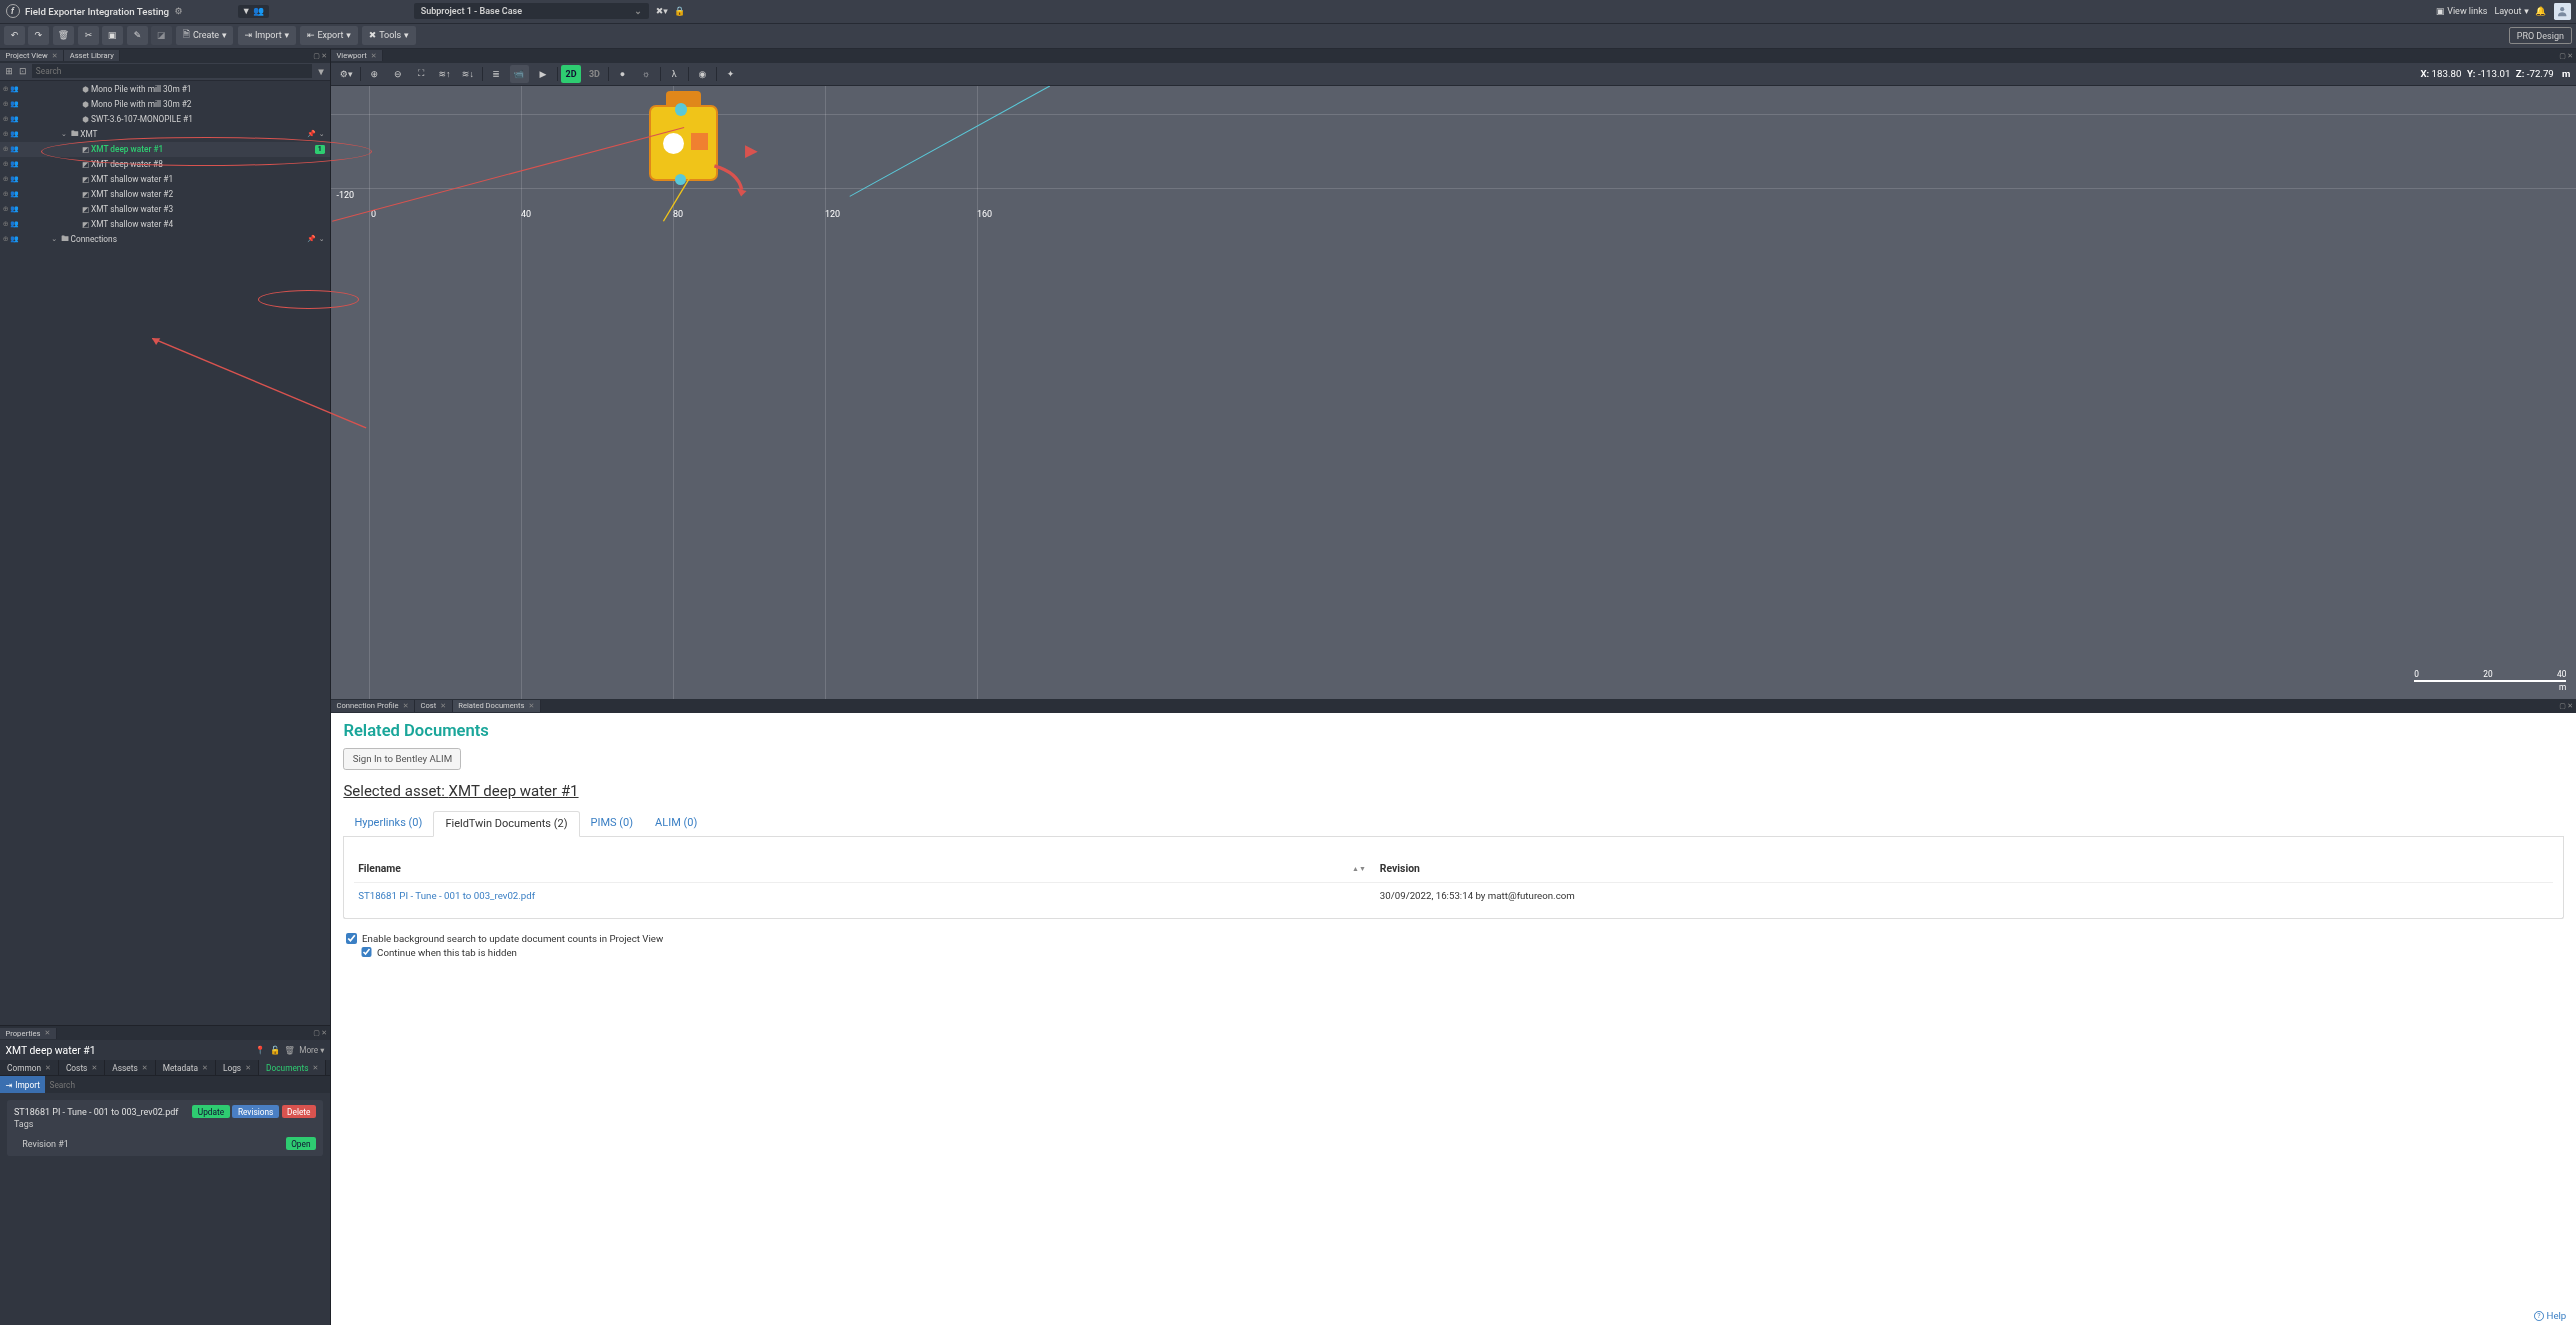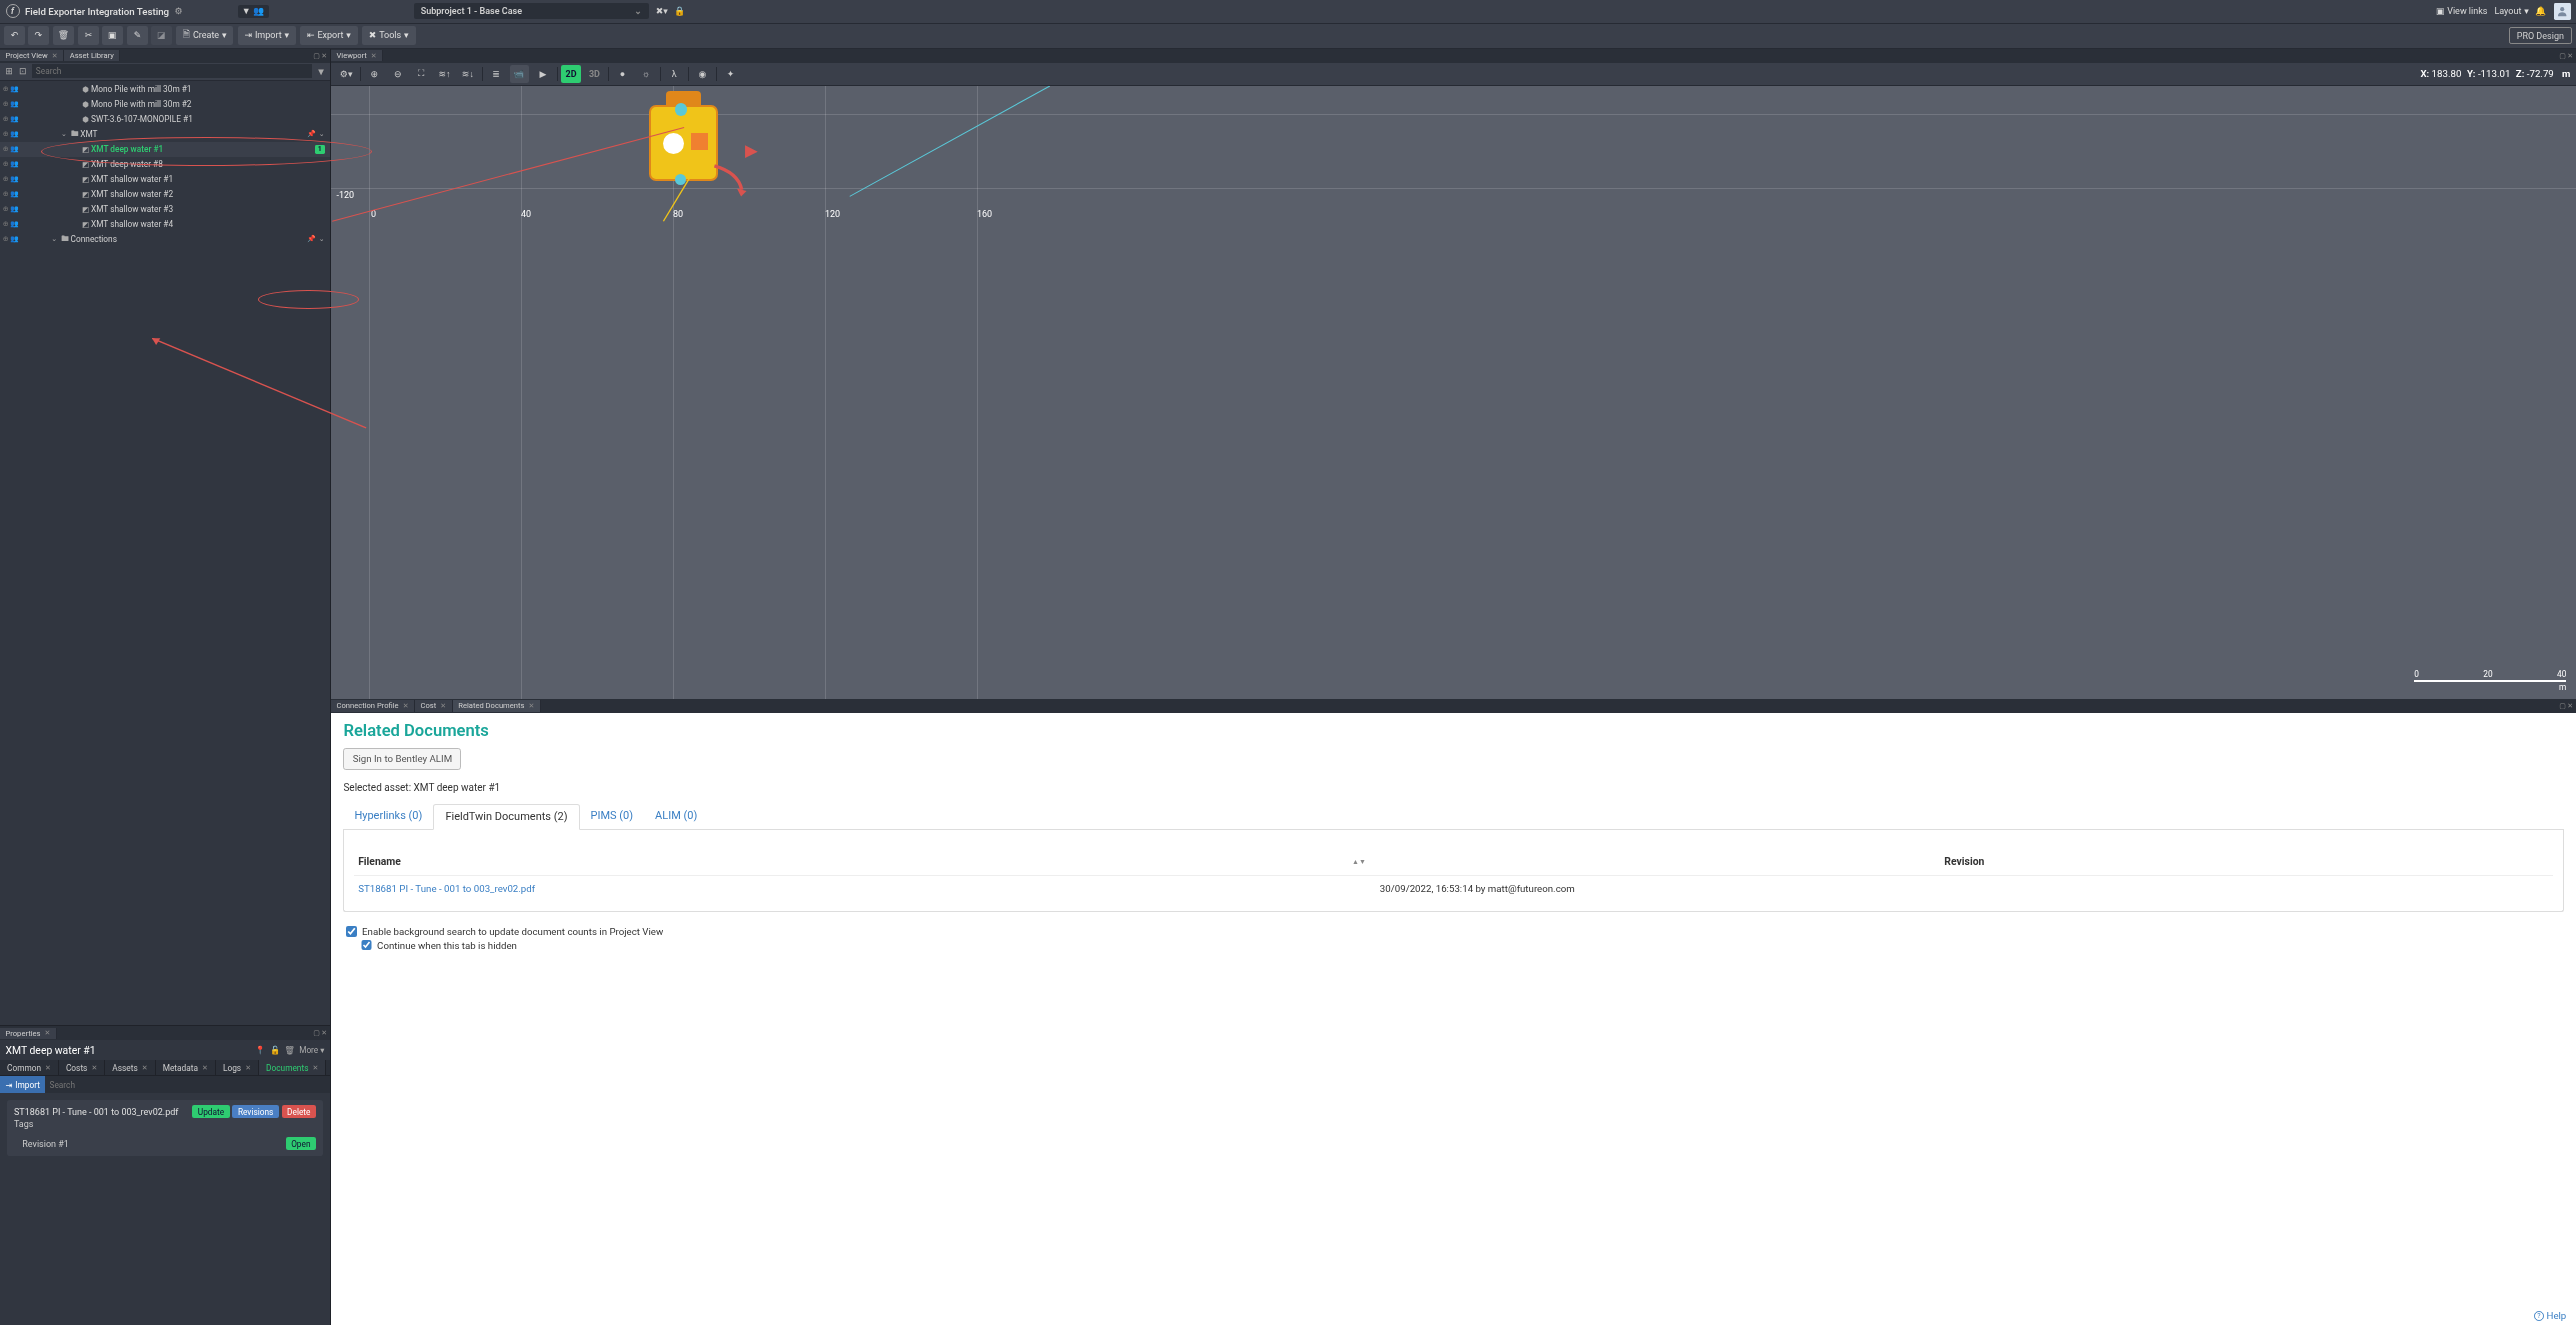--- a/index.html
+++ b/index.html
@@ -103,29 +103,29 @@
 .asset-top { width: 35px; height: 14px; background: #e0871a; border-radius: 4.1px 4.1px 0 0; position: absolute; top: -14px; left: 17.3px; }
 .asset-circle { width: 21px; height: 21px; border-radius: 50%; position: absolute; }
 .curve-arrow { position: absolute; left: 380px; top: 76px; }
 .hand-arrow { position: absolute; left: 414px; top: 55px; color: #d9534f; font-size: 16.6px; }
 
 
 .bottom-panel { flex: 1; background: #fff; color: #333; display: flex; flex-direction: column; overflow: hidden; }
 .rd-container { padding: 8.3px 12.4px; overflow: auto; flex: 1; }
 .rd-title { font-size: 16.6px; font-weight: 600; color: #1aa69a; margin-bottom: 8.3px; }
 .signin-btn { border: 0.7px solid #bbb; background: #f5f5f5; padding: 4.1px 8.3px; border-radius: 2.8px; cursor: pointer; font-size: 9.7px; color: #555; }
-.selected-asset { margin-top: 12.4px; font-size: 10px; color: #333; }
+.selected-asset { margin-top: 12.4px; font-size: 15px; color: #333; text-decoration: underline; }
 .rd-tabs { display: flex; margin-top: 11px; border-bottom: 0.7px solid #ddd; }
 .rd-tab { padding: 5.5px 11px; font-size: 11px; color: #3a7fc4; cursor: pointer; }
 .rd-tab.active { color: #333; border: 0.7px solid #ddd; border-bottom: 0.7px solid #fff; margin-bottom: -0.7px; border-radius: 2.8px 2.8px 0 0; background: #fff; }
 .rd-tab-content { border: 0.7px solid #ddd; border-top: none; padding: 9.7px; border-radius: 0 0 2.8px 2.8px; }
 .rd-help-text { font-size: 9.7px; color: #333; }
 .doc-table-header { display: flex; padding: 7px 4.1px; font-size: 10.4px; font-weight: 700; margin-top: 8.3px; }
 .dth-filename { flex: 0 0 46%; display:flex; justify-content:space-between; align-items:center; }
-.dth-revision { flex: 1; padding-left: 14px; text-align: center; }
+.dth-revision { flex: 1; padding-left: 14px; }
 .doc-table-row { display: flex; padding: 7px 4.1px; font-size: 9.7px; border-top: 0.7px solid #eee; }
 .dtr-filename { flex: 0 0 46%; color: #3a7fc4; cursor: pointer; }
 .dtr-revision { flex: 1; padding-left: 14px; color: #333; }
 .sort-icon { color: #888; font-size: 7px; }
 
 .checkbox-area { margin-top: 14px; padding: 0 2.8px; }
 .cb-row { display: flex; align-items: center; gap: 5.5px; font-size: 9.7px; margin-bottom: 2.8px; }
 .cb-row input { width: 10.4px; height: 10.4px; accent-color: #3a7fc4; }
 .cb-row.indent { padding-left: 15px; }
 

